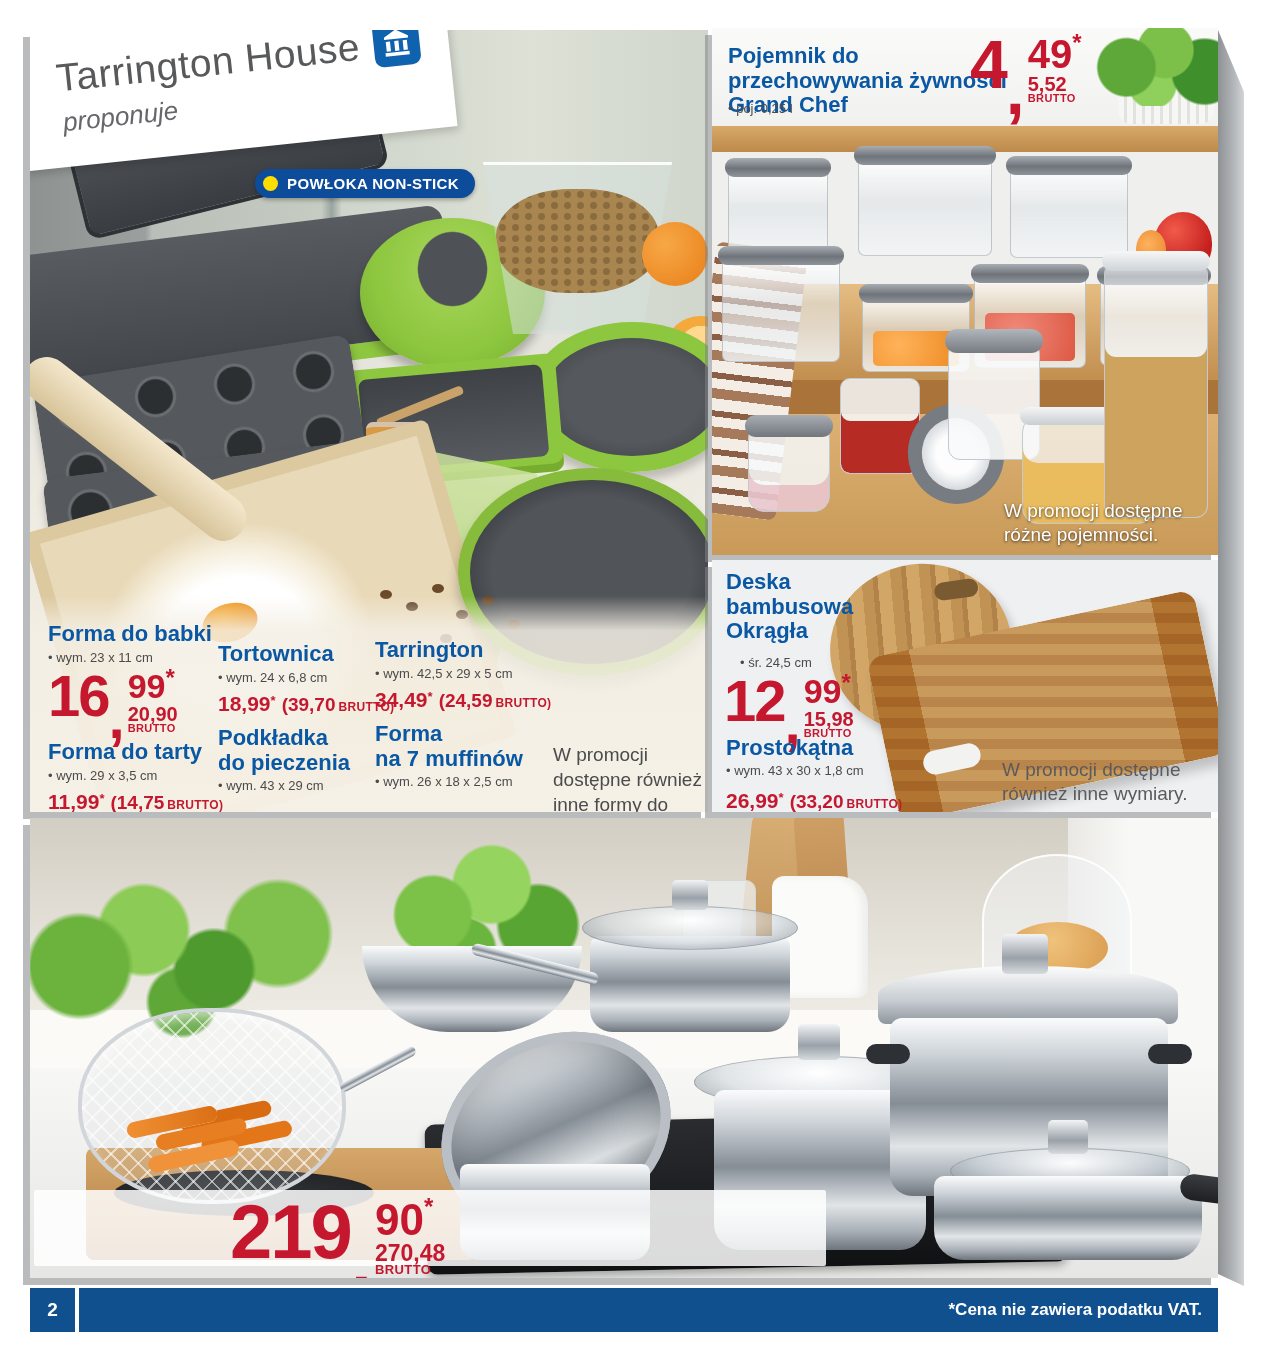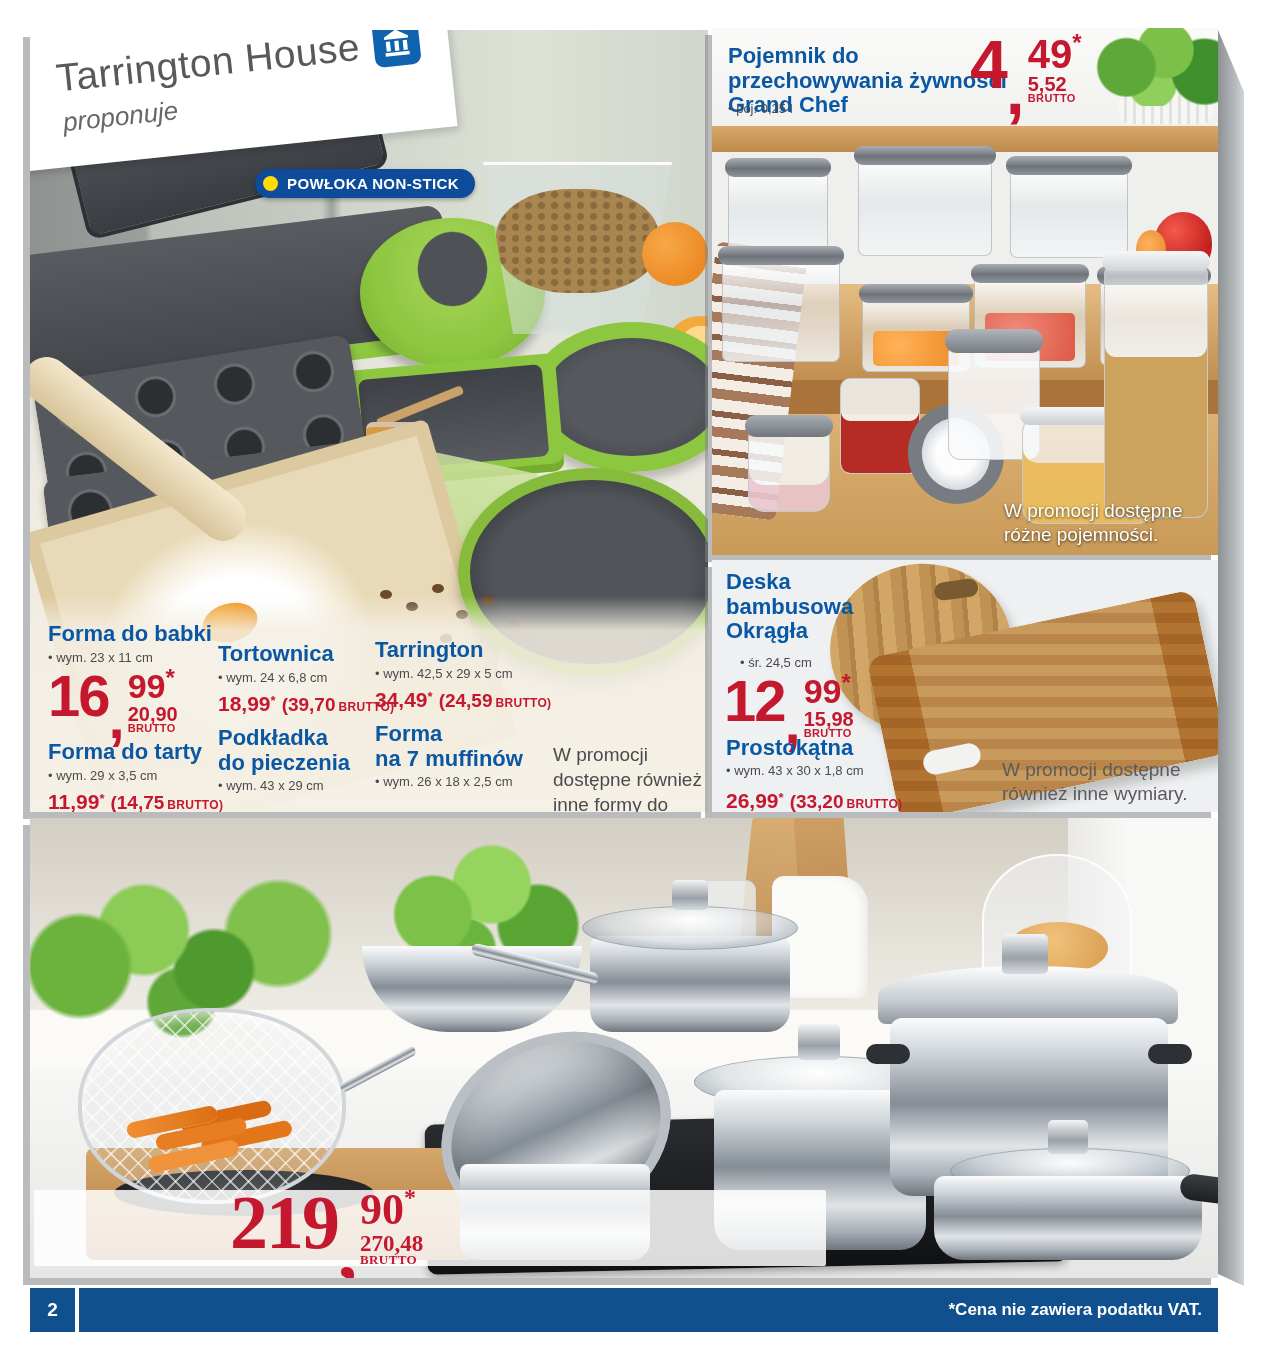--- a/index.html
+++ b/index.html
@@ -301,21 +301,21 @@
     <div class="abs steel" style="left:860px;top:200px;width:278px;height:178px;border-radius:12px 12px 22px 22px;"></div>
     <div class="abs" style="left:836px;top:226px;width:44px;height:20px;border-radius:10px;background:#2d3034;"></div>
     <div class="abs" style="left:1118px;top:226px;width:44px;height:20px;border-radius:10px;background:#2d3034;"></div>
 
     <div class="abs lid-glass" style="left:920px;top:330px;width:240px;height:46px;"></div>
     <div class="abs knob" style="left:1018px;top:302px;width:40px;height:34px;"></div>
     <div class="abs steel" style="left:904px;top:358px;width:268px;height:84px;border-radius:10px 10px 30px 30px;"></div>
     <div class="abs" style="left:1150px;top:362px;width:120px;height:26px;border-radius:13px;background:linear-gradient(180deg,#3a3d41,#1d1f22);transform:rotate(7deg);"></div>
 
     <div class="abs" style="left:4px;top:372px;width:792px;height:76px;background:rgba(255,255,255,.85);border-radius:2px;">
-      <div class="abs big-price xl" style="left:196px;top:0px;font-family:Liberation Serif, serif;">
+      <div class="abs big-price xl" style="left:196px;top:10px;">
         <span class="bp-int">219</span>
           <span class="bp-comma">,</span>
         <span class="bp-col">
           <span class="bp-top">
               <span class="bp-cents">90</span>
               <span class="bp-ast">*</span>
             </span>
           <span class="bp-brutto">270,48</span>
           <span class="bp-brutto-label">BRUTTO</span>
         </span>

